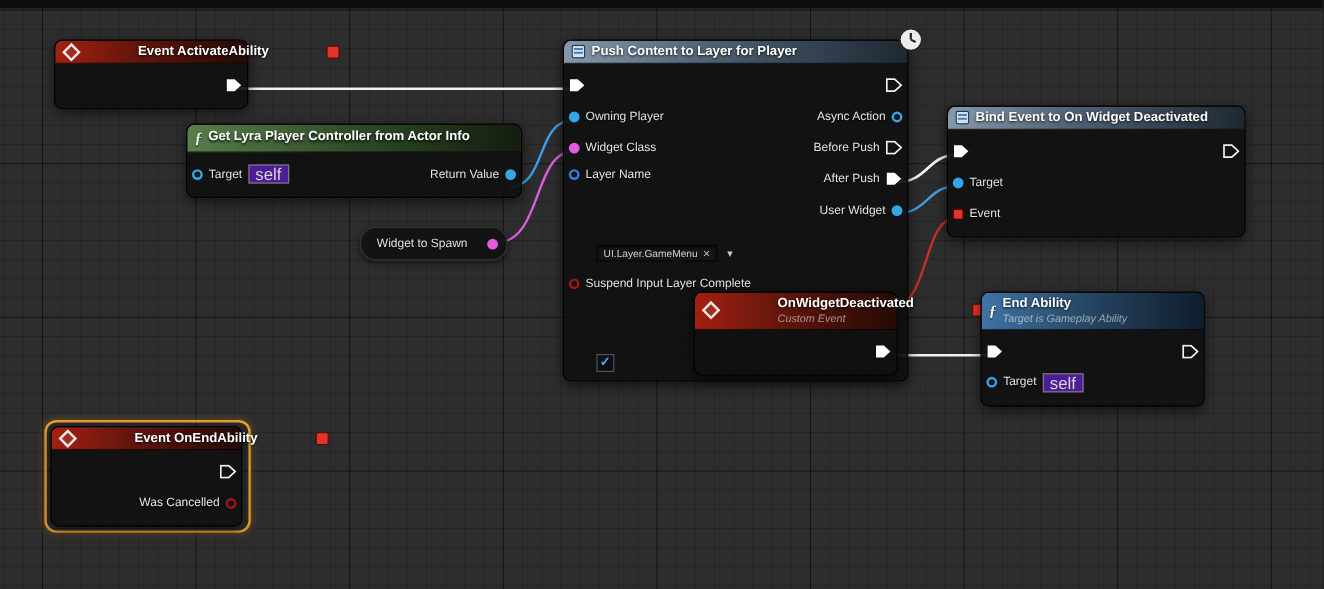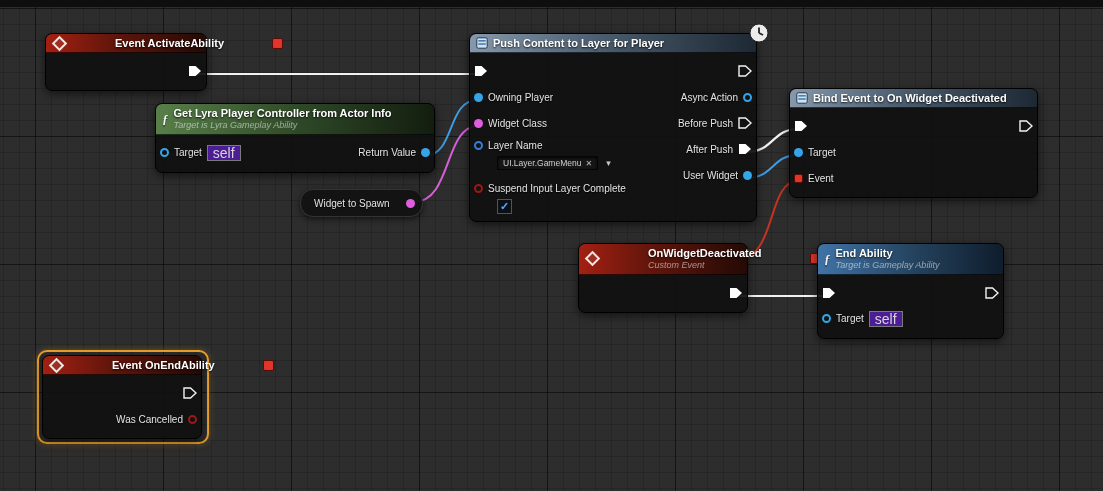--- a/index.html
+++ b/index.html
@@ -43,21 +43,21 @@
   .col{display:flex;flex-direction:column;}
   .row{display:flex;align-items:center;gap:5px;height:26px;padding:0 6px 0 4px;text-align:center;}
   .row.out{justify-content:flex-end;padding:0 4px 0 6px;}
   .row.short{height:18px;}
   .lbl{font-size:10px;color:#e4e4e4;text-shadow:0 1px 1px #000;white-space:nowrap;}
   .pin-exec{flex:none;}
   .pin-dot{width:9px;height:9px;border-radius:50%;flex:none;box-sizing:border-box;}
   .pin-dot.ring{background:transparent;border-width:2px;border-style:solid;}
   .pin-sq{width:9px;height:9px;border-radius:2px;flex:none;background:#e0352a;border:1px solid #5a0b06;box-sizing:border-box;}
   .valuebox{font-size:14px;color:#d6d6d6;background:#4c1d95;border:1px solid #7a7a7a;padding:0 5px;height:14px;line-height:14px;}
-  .indent{padding-left:27px;}
+  .indent{padding-left:27px;margin-top:48px;}
   .combo{display:flex;align-items:center;gap:4px;background:#161616;border:1px solid #050505;
     box-shadow:inset 0 1px 3px rgba(0,0,0,0.9);padding:1px 5px;font-size:8.5px;color:#cfcfcf;white-space:nowrap;}
   .combo-x{font-size:8px;color:#bbb;}
   .chev{color:#c8c8c8;font-size:9px;margin-left:3px;}
   .checkbox{width:13px;height:13px;background:#0c0f14;border:1px solid #4d5560;display:flex;
     align-items:center;justify-content:center;font-size:11px;font-weight:bold;color:#5aa7ff;line-height:1;}
   .varnode{
     position:absolute;z-index:2;display:flex;align-items:center;gap:6px;height:26px;
     background:rgba(18,18,18,0.95);border:1px solid #333;border-radius:13px;
     padding:0 7px 0 13px;box-shadow:0 2px 6px rgba(0,0,0,0.6);
@@ -98,21 +98,20 @@
         </div>
       </div>
     </div>
   </div>
 
   <div class="node" style="left:155px;top:103px;width:278px;">
     <div class="node-header hdr-green">
       <span class="fn-icon">ƒ</span>
       <span class="titles">
         <span class="node-title">Get Lyra Player Controller from Actor Info</span>
-        <span class="node-sub">Target is Lyra Gameplay Ability</span>
       </span>
     </div>
     <div class="node-body">
       <div class="col">
         <div class="row">
           <span class="pin-dot ring" style="border-color:#35a5e8;"></span>
           <span class="lbl">Target</span>
           <span class="valuebox">self</span>
         </div>
       </div>

